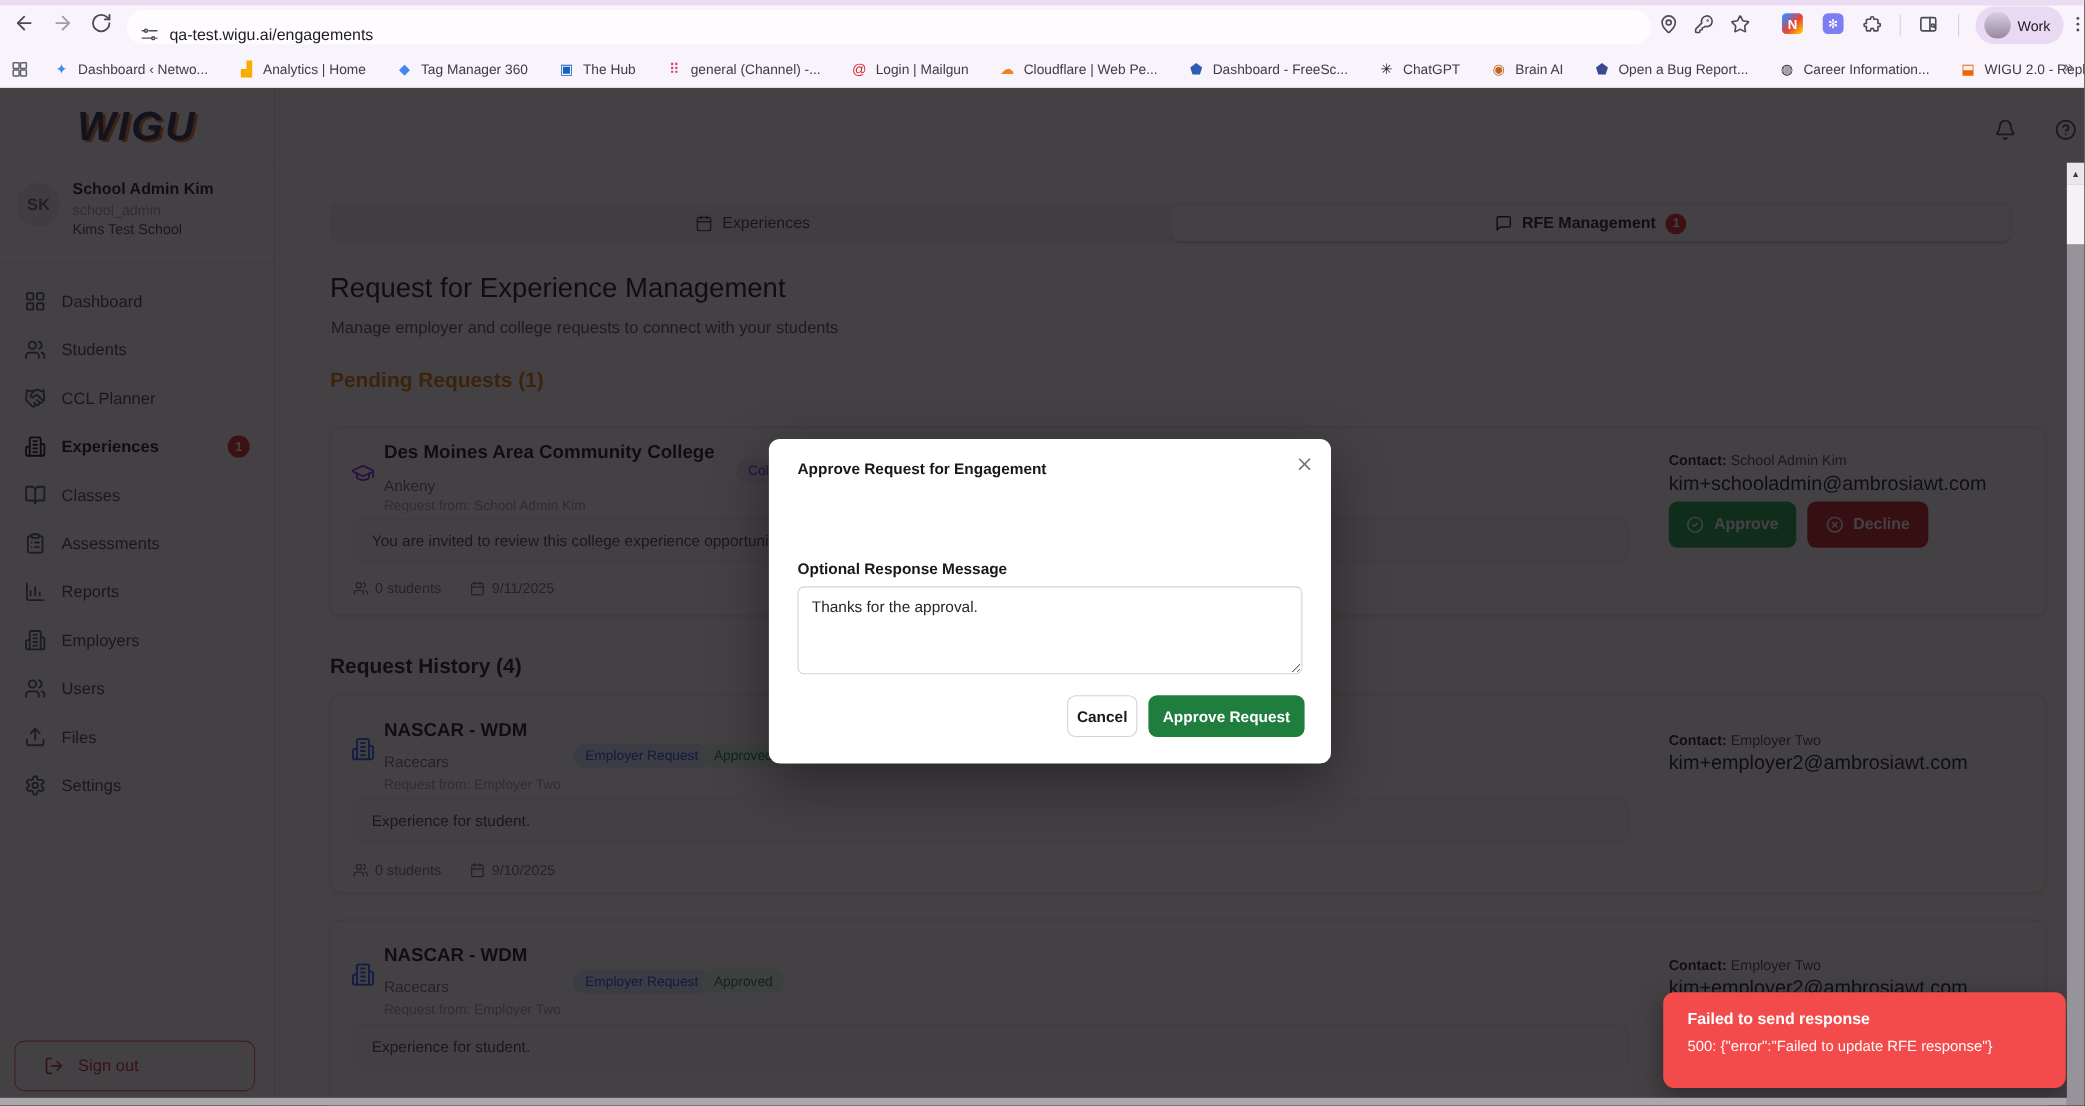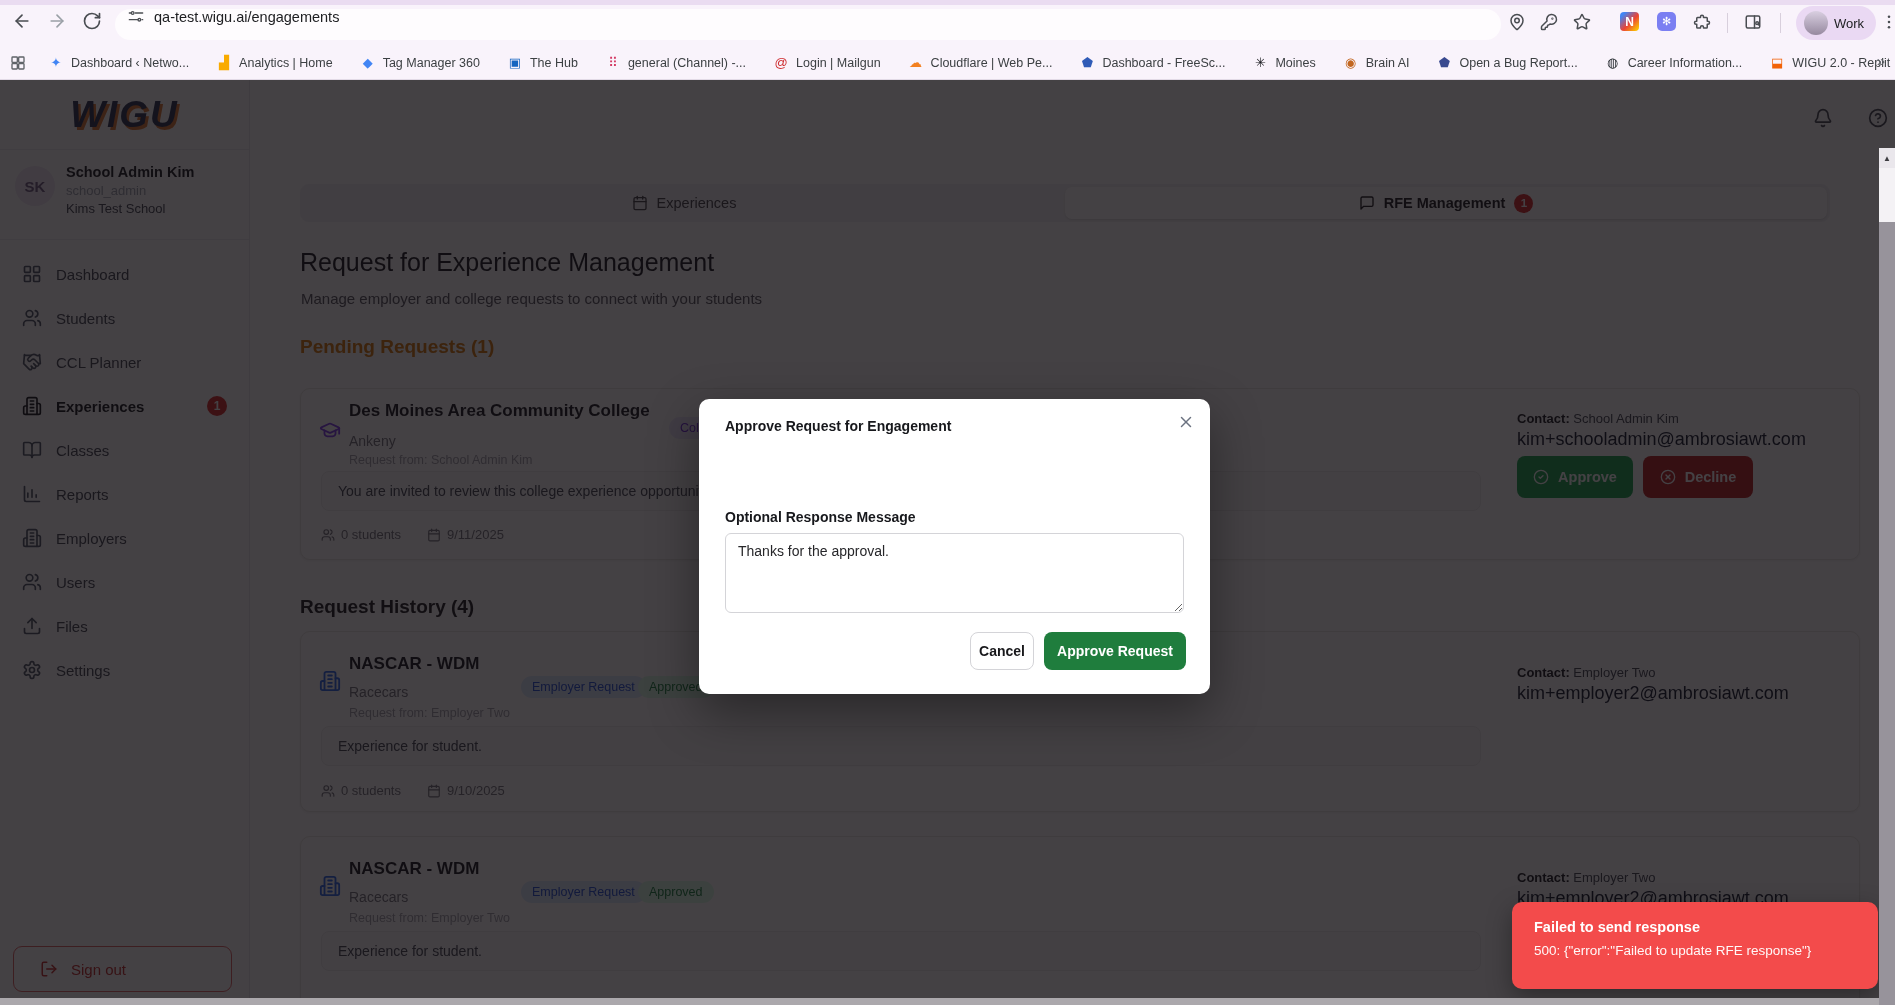--- a/index.html
+++ b/index.html
@@ -7,21 +7,21 @@
   body{font-family:"Liberation Sans",sans-serif;background:#000}
   .screen{position:relative;width:1895px;height:1005px;background:#fff;overflow:hidden}
   svg.i{fill:none;stroke:currentColor;stroke-width:2;stroke-linecap:round;stroke-linejoin:round}
   .i14{width:14px;height:14px}.i16{width:16px;height:16px}.i18{width:18px;height:18px}
   .i20{width:20px;height:20px}.i22{width:22px;height:22px}
 
   
   .chrome{position:absolute;top:0;left:0;width:100%;height:80px;background:#f9f3fb;z-index:40;border-bottom:1px solid #e2dae6}
   .topstrip{position:absolute;top:0;left:0;width:100%;height:5px;background:#eadcf1}
   .navbtn{position:absolute;top:11px;color:#4a4d52}
-  .urlpill{position:absolute;left:115px;top:9px;width:1386px;height:31px;background:#fefcfe;border-radius:16px;display:flex;align-items:flex-start;padding:0 13px;color:#202124;font-size:14.5px;gap:10px}
+  .urlpill{position:absolute;left:115px;top:9px;width:1386px;height:31px;background:#fefcfe;border-radius:16px;display:flex;align-items:flex-end;padding:0 13px;color:#202124;font-size:14.5px;gap:10px}
   .toolico{position:absolute;top:13px;color:#4a4d52}
   .tooldiv{position:absolute;top:13px;width:1px;height:20px;background:#d8cfdc}
   .exttile1{position:absolute;left:1620px;top:12px;width:19px;height:19px;border-radius:4px;background:linear-gradient(135deg,#4285f4 15%,#ea4335 55%,#fbbc04 90%);color:#fff;font-size:12px;font-weight:bold;display:flex;align-items:center;justify-content:center}
   .exttile2{position:absolute;left:1657px;top:12px;width:19px;height:19px;border-radius:5px;background:#7b7ff2;color:#fff;font-size:11px;display:flex;align-items:center;justify-content:center}
   .profile{position:absolute;left:1796px;top:6px;width:80px;height:34px;background:#ead9f3;border-radius:17px;display:flex;align-items:center;gap:6px;padding:0 8px}
   .pavatar{width:24px;height:24px;border-radius:50%;background:linear-gradient(#d9cfe1,#96899f)}
   .pname{font-size:13px;color:#202124}
   .bmbar{position:absolute;top:46px;left:0;width:100%;height:33px;display:flex;align-items:center;padding-left:10px}
   .bmdiv{width:1px;height:18px;background:#d8cfdc;margin:0 12px 0 10px}
   .bm{display:flex;align-items:center;gap:7px;margin-right:27px;font-size:12.5px;color:#3c4043;white-space:nowrap}
@@ -210,21 +210,21 @@
       <span class="bm">
           <span class="fav" style="color: rgb(243, 128, 32);">☁</span>
           <span>Cloudflare | Web Pe...</span>
         </span>
       <span class="bm">
           <span class="fav" style="color: rgb(47, 91, 183);">⬟</span>
           <span>Dashboard - FreeSc...</span>
         </span>
       <span class="bm">
           <span class="fav" style="color: rgb(23, 24, 28);">✳</span>
-          <span>Moines</span>
+          <span>ChatGPT</span>
         </span>
       <span class="bm">
           <span class="fav" style="color: rgb(194, 102, 31);">◉</span>
           <span>Brain AI</span>
         </span>
       <span class="bm">
           <span class="fav" style="color: rgb(57, 73, 143);">⬟</span>
           <span>Open a Bug Report...</span>
         </span>
       <span class="bm">
@@ -299,20 +299,33 @@
         <span class="navbadge">1</span>
       </div>
       <div class="navitem">
         <span class="nico">
             <svg class="i i20" viewBox="0 0 24 24">
               <path d="M12 7v14"></path>
               <path d="M3 18a1 1 0 0 1-1-1V4a1 1 0 0 1 1-1h5a4 4 0 0 1 4 4 4 4 0 0 1 4-4h5a1 1 0 0 1 1 1v13a1 1 0 0 1-1 1h-6a3 3 0 0 0-3 3 3 3 0 0 0-3-3z"></path>
             </svg>
           </span>
         <span>Classes</span>
+      </div>
+      <div class="navitem">
+        <span class="nico">
+            <svg class="i i20" viewBox="0 0 24 24">
+              <rect x="8" y="2" width="8" height="4" rx="1"></rect>
+              <path d="M16 4h2a2 2 0 0 1 2 2v14a2 2 0 0 1-2 2H6a2 2 0 0 1-2-2V6a2 2 0 0 1 2-2h2"></path>
+              <path d="M12 11h4"></path>
+              <path d="M12 16h4"></path>
+              <path d="M8 11h.01"></path>
+              <path d="M8 16h.01"></path>
+            </svg>
+          </span>
+        <span>Assessments</span>
       </div>
       <div class="navitem">
         <span class="nico">
             <svg class="i i20" viewBox="0 0 24 24">
               <path d="M3 3v16a2 2 0 0 0 2 2h16"></path>
               <path d="M7 16v-5"></path>
               <path d="M12 16V7"></path>
               <path d="M17 16v-3"></path>
             </svg>
           </span>

